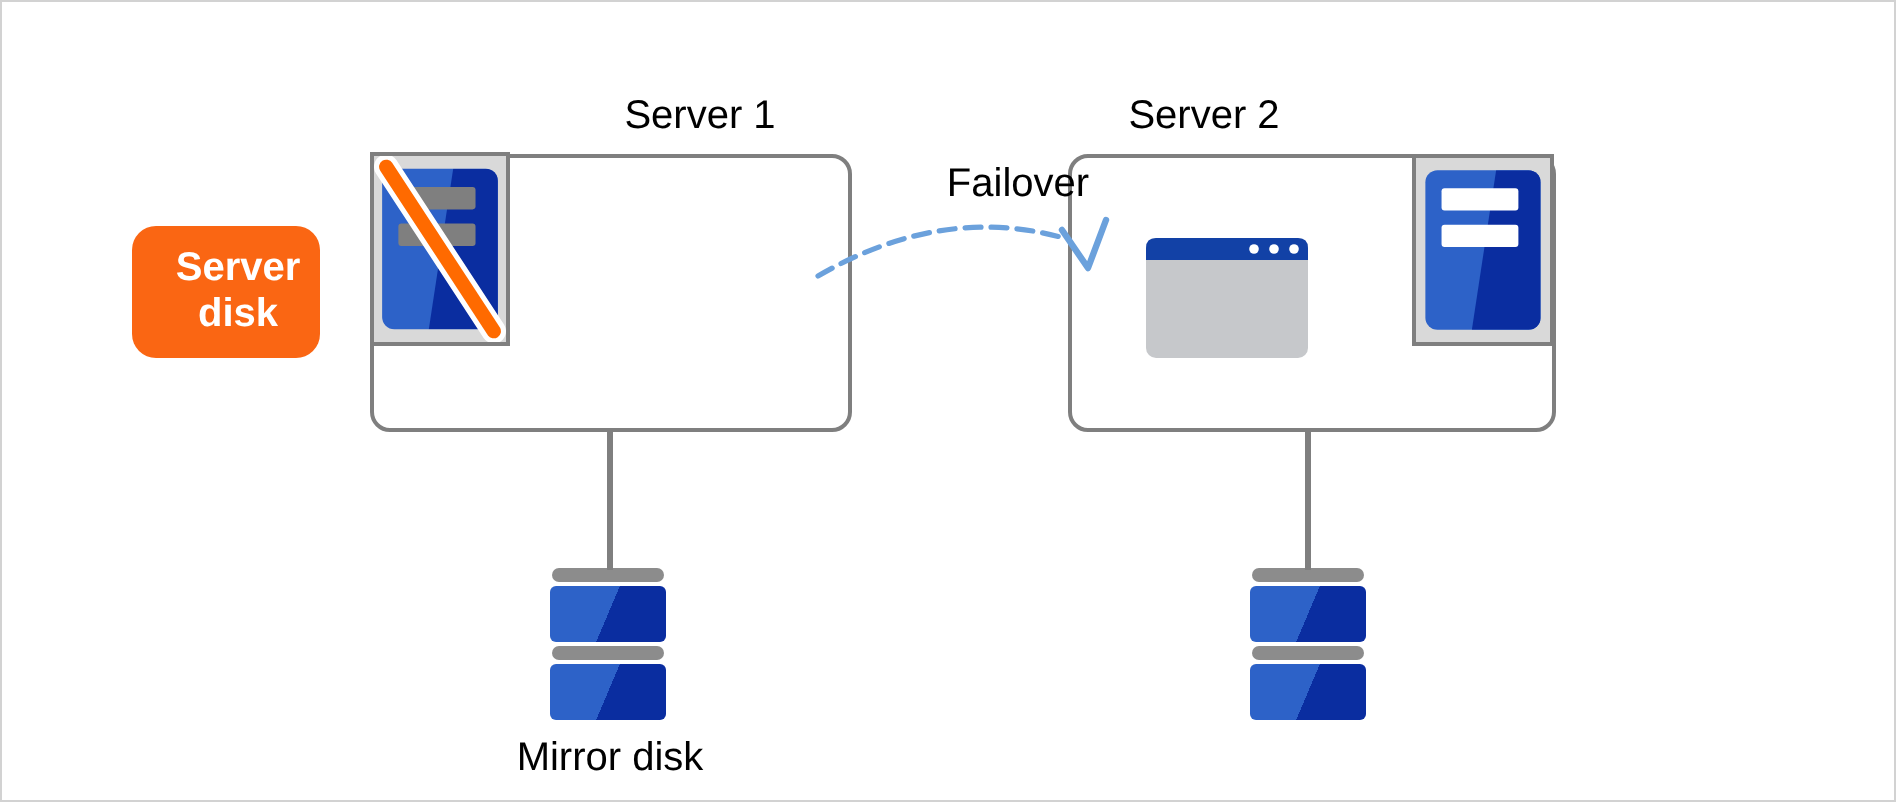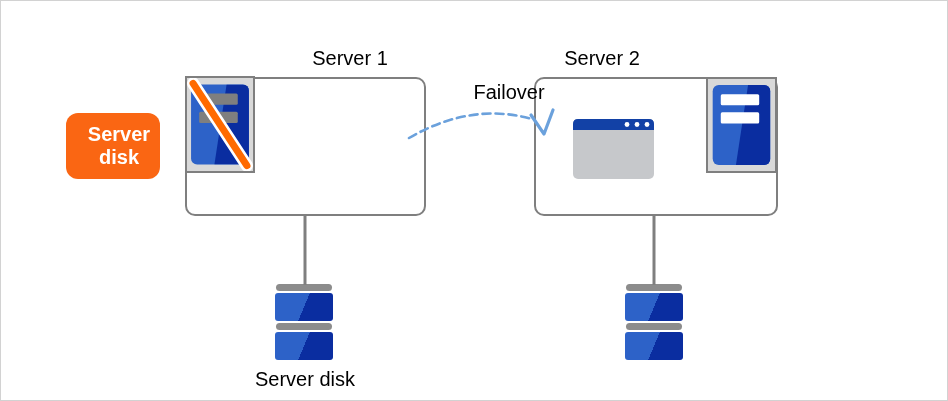--- a/index.html
+++ b/index.html
@@ -156,21 +156,21 @@
   </div>
 
   <div class="badge">
     <div>Server</div>
     <div>disk</div>
   </div>
 
   <div class="lbl lbl-s1">Server 1</div>
   <div class="lbl lbl-s2">Server 2</div>
   <div class="lbl lbl-failover">Failover</div>
-  <div class="lbl lbl-disk">Server disk</div>
+  <div class="lbl lbl-disk">Mirror disk</div>
 
   <svg class="wires" viewBox="0 0 948 401">
     <line class="conn" x1="304" y1="215" x2="304" y2="284"></line>
     <line class="conn" x1="653" y1="215" x2="653" y2="284"></line>
     <path class="wire-dash" d="M408,137 Q470,101 531,118"></path>
     <polyline class="wire-head" points="530,114 543,133 552,109"></polyline>
   </svg>
 
 </div>
 

